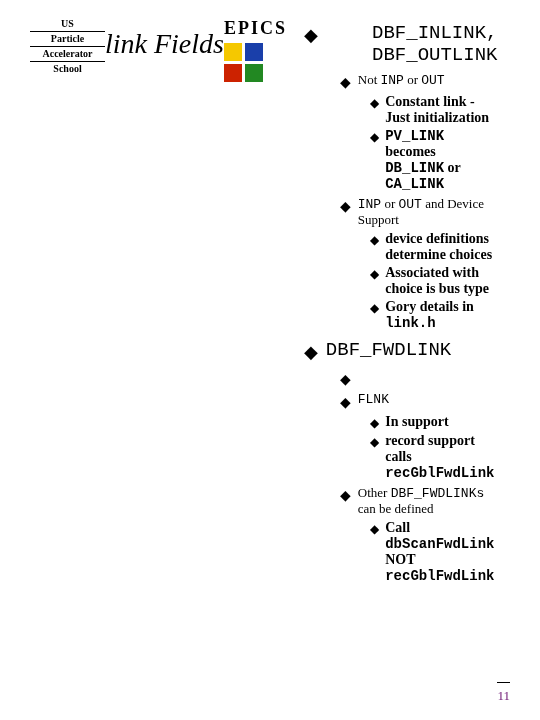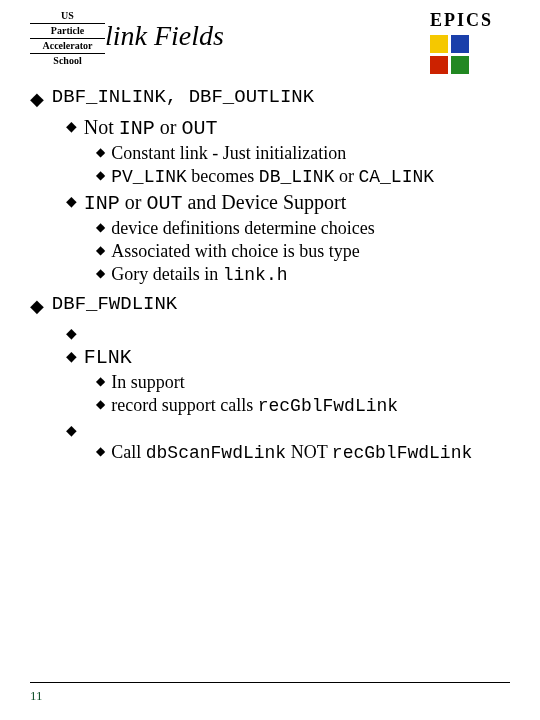--- a/index.html
+++ b/index.html
@@ -11,23 +11,23 @@
       font-family: 'Times New Roman', Times, serif;
       font-size: 15px;
       color: #000;
       position: relative;
       overflow: hidden;
     }
 
     .page {
       width: 540px;
       height: 720px;
-      padding: 10px 30px 16px 30px;
-      display: flex;
-      flex-direction: column;
+      padding: 18px 30px 16px 30px;
+      display: flex;
+      flex-direction: row;
     }
 
     
     .header {
       display: flex;
       align-items: flex-start;
       justify-content: space-between;
       margin-bottom: 8px;
     }
 
@@ -134,21 +134,21 @@
     }
 
     .bullet2 {
       font-size: 14px;
       margin-right: 7px;
       margin-top: 2px;
       flex-shrink: 0;
     }
 
     .level2-text {
-      font-size: 20px;
+      font-size: 13px;
     }
 
     .mono { font-family: 'Courier New', Courier, monospace; }
 
     
     .level3-block {
       padding-left: 30px;
       margin-bottom: 2px;
     }
 
@@ -160,36 +160,37 @@
 
     .bullet3 {
       font-size: 12px;
       margin-right: 6px;
       margin-top: 2px;
       flex-shrink: 0;
       color: #000;
     }
 
     .level3-text {
-      font-size: 18px;
+      font-size: 14px;
+      font-weight: bold;
     }
 
     
     .footer {
       display: flex;
       justify-content: space-between;
       align-items: center;
       border-top: 1px solid #000;
       padding-top: 5px;
       margin-top: auto;
       font-size: 12px;
     }
 
     .footer-left { color: #444; }
-    .footer-right { color: #14532d; font-size: 13px; }
+    .footer-right { color: #701a75; font-size: 13px; }
 
     
     .mt4 { margin-top: 4px; }
     .mt8 { margin-top: 8px; }
   </style>
 </head>
 <body>
 
 <div class="page">
 
@@ -288,20 +289,21 @@
           <span class="level3-text">In support</span>
         </div>
         <div class="level3">
           <span class="bullet3">◆</span>
           <span class="level3-text">record support calls <span class="mono">recGblFwdLink</span></span>
         </div>
       </div>
 
       <div class="level2 mt4">
         <span class="bullet2">◆</span>
+        <span class="level2-text">Other <span class="mono">DBF_FWDLINKs</span> can be defined</span>
       </div>
       <div class="level3-block">
         <div class="level3">
           <span class="bullet3">◆</span>
           <span class="level3-text">Call <span class="mono">dbScanFwdLink</span> NOT <span class="mono">recGblFwdLink</span></span>
         </div>
       </div>
 
     </div>
 

